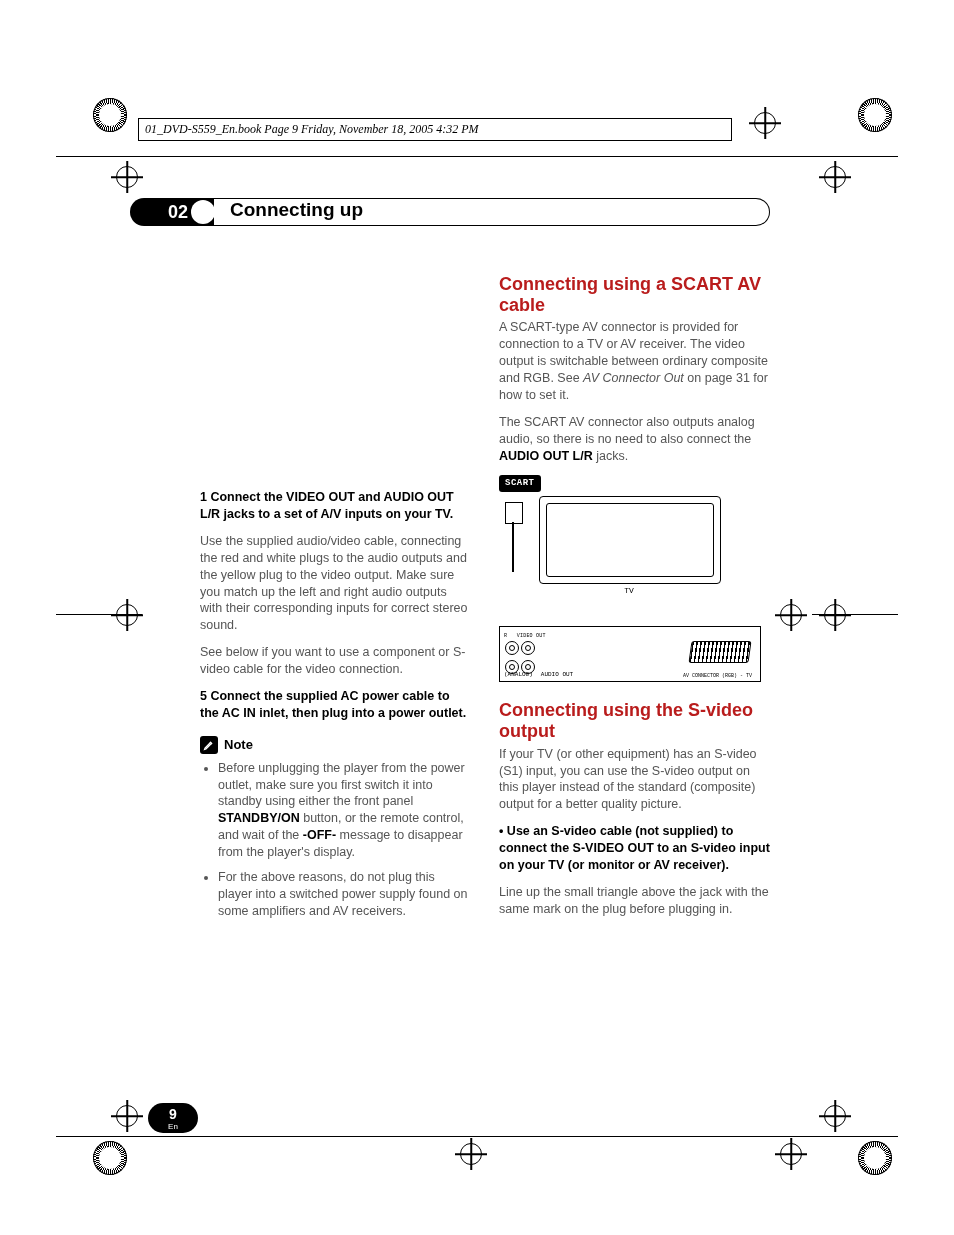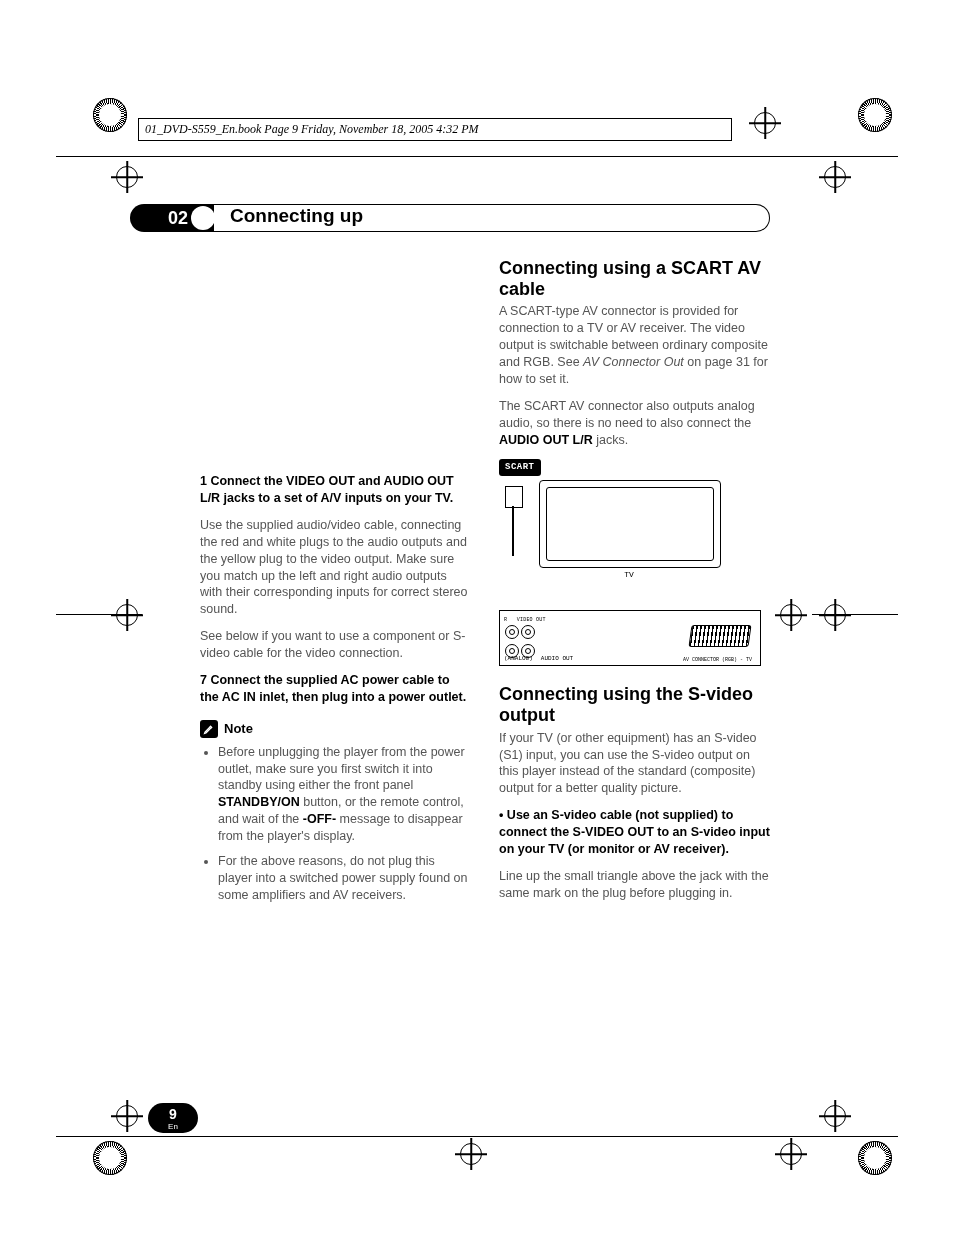--- a/index.html
+++ b/index.html
@@ -64,21 +64,21 @@
     font-size: 12px;
     padding: 3px 6px;
     font-family: "Times New Roman", serif;
     font-style: italic;
   }
 
   
   .chapter-header {
     position: absolute;
     left: 130px;
-    top: 204px;
+    top: 198px;
     width: 640px;
     height: 28px;
   }
   .chapter-badge {
     position: absolute;
     left: 0; top: 0;
     width: 84px; height: 28px;
     background: #000;
     border-radius: 14px 0 0 14px;
     color: #fff;
@@ -128,22 +128,22 @@
     line-height: 1.35;
     color: #555;
     align-items: flex-end;
   }
   .col { flex: 1 1 0; }
   .col p { margin: 0 0 10px 0; }
   .col .bold { font-weight:bold; color:#000; }
   .col h2 {
     font-size: 18px;
     font-weight: bold;
-    color: #000000;
-    margin: 0 0 4px 0;
+    color: #b91c1c;
+    margin: 16px 0 4px 0;
     line-height: 1.15;
   }
   .note-head {
     display:flex;
     align-items:center;
     gap:6px;
     margin: 14px 0 6px 0;
   }
   .note-icon {
     width:18px; height:18px;
@@ -319,21 +319,21 @@
       <span class="chapter-title">Connecting up</span>
     </div>
   </div>
 
   <div class="body-cols">
 
     <div class="col">
       <p class="bold">1    Connect the VIDEO OUT and AUDIO OUT L/R jacks to a set of A/V inputs on your TV.</p>
       <p>Use the supplied audio/video cable, connecting the red and white plugs to the audio outputs and the yellow plug to the video output. Make sure you match up the left and right audio outputs with their corresponding inputs for correct stereo sound.</p>
       <p>See below if you want to use a component or S-video cable for the video connection.</p>
-      <p class="bold">7    Connect the supplied AC power cable to the AC IN inlet, then plug into a power outlet.</p>
+      <p class="bold">5    Connect the supplied AC power cable to the AC IN inlet, then plug into a power outlet.</p>
 
       <div class="note-head">
         <div class="note-icon">
           <svg width="12" height="12" viewBox="0 0 24 24" fill="none" stroke="#fff" stroke-width="2.5">
               <path d="M3 21l3-1 11-11-2-2L4 18l-1 3z"></path>
               <path d="M14 6l4 4"></path>
             </svg>
         </div>
         <span class="note-label">Note</span>
       </div>

